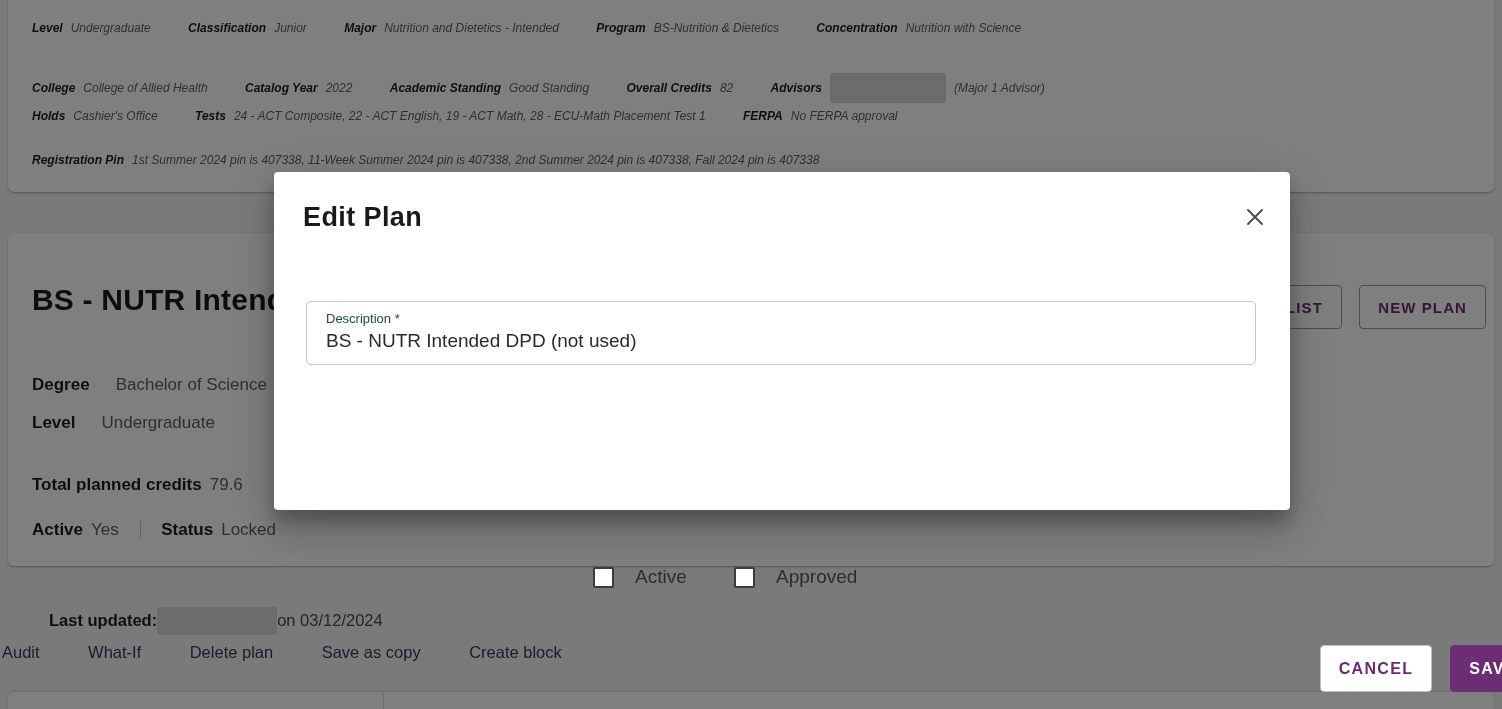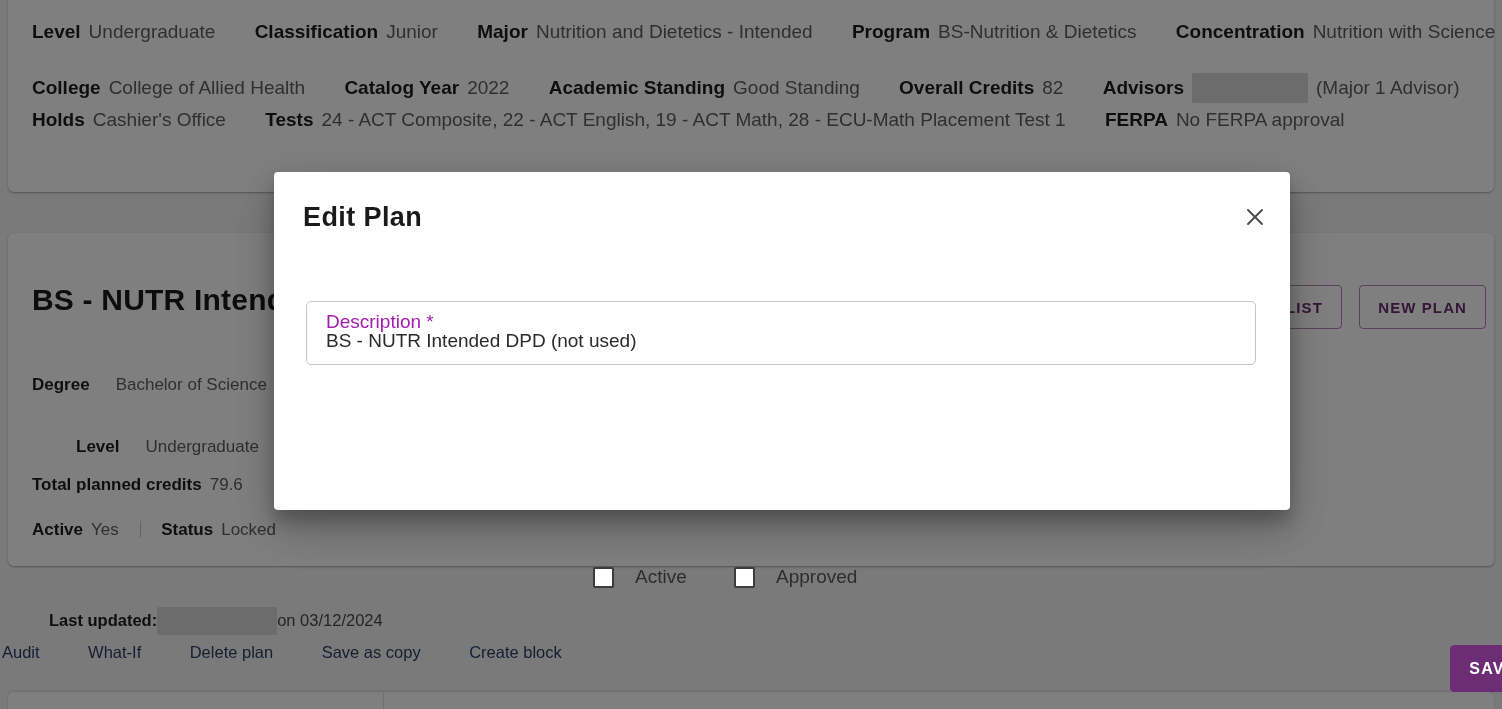--- a/index.html
+++ b/index.html
@@ -34,24 +34,25 @@
     left: 8px;
     top: -14px;
     width: 1486px;
     height: 206px;
     padding: 0;
   }
   .info-row {
     position: absolute;
     left: 24px;
     right: 16px;
-    font-size: 19px;
+    font-size: 12px;
     color: #5e5e5e;
     white-space: nowrap;
     line-height: 1;
+    font-style: italic;
   }
   .info-row .k {
     font-weight: bold;
     color: #1d1d1d;
   }
   .info-row .sp { display:inline-block; width: 8px; }
   .info-row .gap { display:inline-block; width: 34px; }
   #ir0 { top: 36px; }
   #ir1 { top: 64px; margin-top: 24px; }
   #ir2 { top: 124px; }
@@ -117,21 +118,21 @@
   .plan-line .gap { display:inline-block; width:26px; }
   .divider-v {
     display:inline-block;
     width:1px;
     height:17px;
     background:#c9c9c9;
     vertical-align:-3px;
     margin:0 16px;
   }
   #pl-degree { top: 143px; }
-  #pl-level  { top: 205px; margin-left: 44px; }
+  #pl-level  { top: 181px; }
   #pl-credits{ top: 243px; }
   #pl-status { top: 288px; }
 
   
   #last-updated {
     position: absolute;
     left: 2px;
     top: 608px;
     font-size: 16.5px;
     color: #4a4a4a;
@@ -227,22 +228,22 @@
     height: 64px;
     border: 1px solid #c6c6c6;
     border-radius: 5px;
     box-sizing: border-box;
     background: #fff;
   }
   #desc-label {
     position: absolute;
     left: 19px;
     top: 10px;
-    font-size: 19px;
-    color: #a21caf;
+    font-size: 13px;
+    color: #14532d;
     line-height: 1;
   }
   #desc-input {
     position: absolute;
     left: 19px;
     top: 28px;
     width: 908px;
     border: none;
     outline: none;
     background: transparent;
@@ -326,20 +327,23 @@
       <span class="k">Overall Credits</span><span class="sp"></span><span>82</span><span class="gap"></span>
       <span class="k">Advisors</span><span class="sp"></span><span class="redact" id="advisor-redact"></span><span class="sp"></span><span>(Major 1 Advisor)</span>
     </div>
 
     <div class="info-row" id="ir2">
       <span class="k">Holds</span><span class="sp"></span><span>Cashier's Office</span><span class="gap"></span>
       <span class="k">Tests</span><span class="sp"></span><span>24 - ACT Composite, 22 - ACT English, 19 - ACT Math, 28 - ECU-Math Placement Test 1</span><span class="gap"></span>
       <span class="k">FERPA</span><span class="sp"></span><span>No FERPA approval</span>
     </div>
 
+    <div class="info-row" id="ir3">
+      <span class="k">Registration Pin</span><span class="sp"></span><span>1st Summer 2024 pin is 407338, 11-Week Summer 2024 pin is 407338, 2nd Summer 2024 pin is 407338, Fall 2024 pin is 407338</span>
+    </div>
   </div>
 
   <div id="plan-card" class="card">
     <div id="plan-title">BS - NUTR Intended DPD (not used)</div>
 
     <button class="plan-btn" id="btn-plan-list">PLAN LIST</button>
     <button class="plan-btn" id="btn-new-plan">NEW PLAN</button>
 
     <div class="plan-line" id="pl-degree">
       <b>Degree</b><span class="gap"></span><span>Bachelor of Science</span>
@@ -393,14 +397,15 @@
   <div class="cbrow" id="cb-active">
     <span class="cbbox"></span>
     <span class="cblabel">Active</span>
   </div>
 
   <div class="cbrow" id="cb-approved">
     <span class="cbbox"></span>
     <span class="cblabel">Approved</span>
   </div>
 
+  <button class="dlg-btn" id="btn-cancel">CANCEL</button>
   <button class="dlg-btn" id="btn-save">SAVE</button>
 </div>
 
 </body></html>

